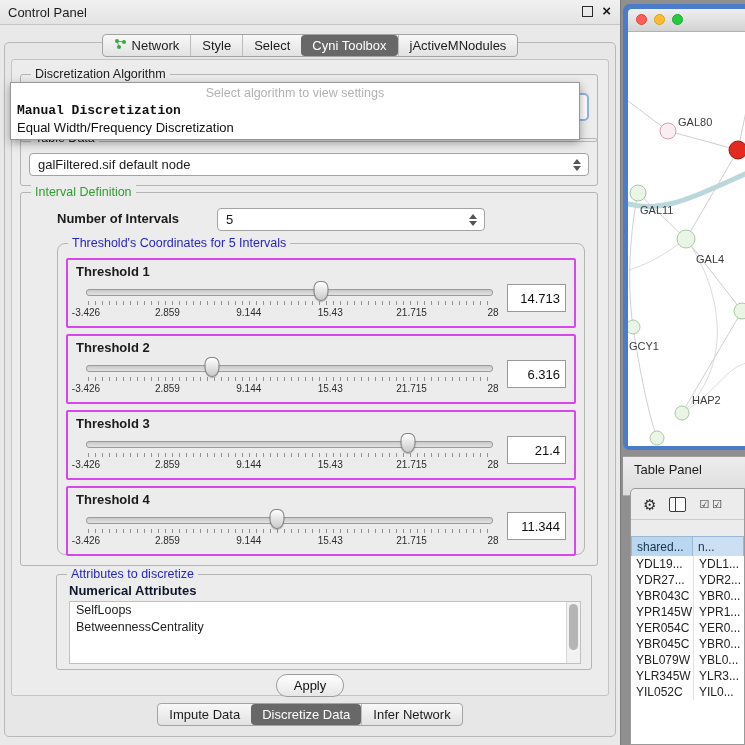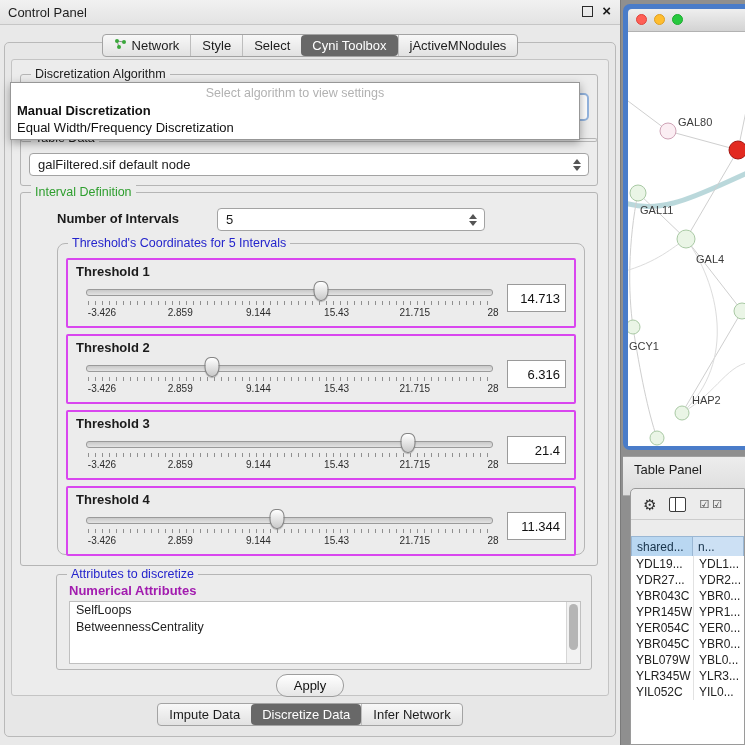--- a/index.html
+++ b/index.html
@@ -50,21 +50,21 @@
   .tri-down{width:0;height:0;border-left:4px solid transparent;border-right:4px solid transparent;
     border-top:5px solid #555;}
 
   
   .algo-group{left:8px;right:10px;top:14px;height:66px;}
   .algo-combo{left:8px;right:8px;top:18px;height:24px;border:2px solid #93b3dd;border-radius:5px;}
   .dropdown-popup{position:absolute;left:-2px;top:22px;width:568px;z-index:50;background:#fff;
     border:1px solid #979797;box-shadow:0 3px 9px rgba(0,0,0,.35);padding-bottom:3px;}
   .popup-placeholder{text-align:center;color:#b2b2b2;font-size:12.5px;padding:3px 0 2px;}
   .popup-item{font-size:13px;color:#111;padding:1px 6px;}
-  .popup-item.bold{font-weight:bold;}
+  .popup-item.bold{font-weight:bold;font-family:Liberation Mono, monospace;}
 
   
   .td-group{left:8px;right:10px;top:78px;height:46px;}
   .td-combo{left:8px;right:8px;top:14px;height:21px;}
 
   
   .interval-group{left:8px;right:10px;top:132px;height:372px;}
   .num-label{position:absolute;left:36px;top:18px;font-weight:bold;font-size:13px;color:#1b1b1b;}
   .num-combo{left:196px;top:15px;width:258px;height:21px;}
   .thresholds-group{left:36px;right:12px;top:50px;bottom:10px;border-radius:8px;}
@@ -75,30 +75,30 @@
   .threshold-title{font-weight:bold;font-size:13px;color:#1b1b1b;margin:4px 0 1px 8px;}
   .slider-row{display:flex;margin-left:18px;margin-right:8px;}
   .slider-col{flex:1;position:relative;height:42px;}
   .track{position:absolute;left:0;right:0;top:9px;height:5px;border:1px solid #9a9a9a;
     border-radius:3px;background:linear-gradient(#c9c9c9,#e3e3e3);}
   .thumb{position:absolute;top:1px;width:13px;height:18px;transform:translateX(-50%);
     background:linear-gradient(#ffffff,#c9c9c9);border:1px solid #858585;
     border-radius:6px 6px 7px 7px/7px 7px 10px 10px;box-shadow:0 1px 1px rgba(0,0,0,.25);}
   .ticks{position:absolute;left:2px;right:2px;top:21px;height:4px;
     background-image:repeating-linear-gradient(90deg,#8f8f8f 0 1px,transparent 1px 7px);}
-  .scale-labels{position:absolute;left:16px;right:0;top:27px;height:12px;}
+  .scale-labels{position:absolute;left:0;right:0;top:27px;height:12px;}
   .scale-num{position:absolute;transform:translateX(-50%);font-size:10px;color:#2c2c2c;
     white-space:nowrap;}
   .value-box{width:52px;height:26px;margin-left:14px;margin-top:4px;background:#fff;
     border:1px solid #9a9a9a;font-size:13px;color:#111;display:flex;align-items:center;
     justify-content:flex-end;padding-right:5px;}
 
   
   .attr-group{left:44px;right:16px;top:514px;height:94px;}
-  .attr-title{position:absolute;left:12px;top:8px;font-weight:bold;font-size:13px;color:#a21caf;}
+  .attr-title{position:absolute;left:12px;top:8px;font-weight:bold;font-size:13px;color:#0f172a;}
   .attr-list{position:absolute;left:12px;right:10px;top:26px;bottom:5px;background:#fff;
     border:1px solid #c0c0c0;overflow:hidden;font-size:12.5px;color:#222;}
   .attr-item{padding:1px 0 1px 6px;line-height:15px;white-space:nowrap;}
   .attr-scrollbar{position:absolute;right:0;top:0;bottom:0;width:13px;background:#f2f2f2;
     border-left:1px solid #d6d6d6;}
   .attr-scroll-thumb{position:absolute;left:2px;right:2px;top:2px;height:46px;
     background:#b5b5b5;border-radius:5px;}
 
   .apply-btn{position:absolute;left:50%;top:614px;transform:translateX(-50%);
     width:66px;height:21px;background:linear-gradient(#ffffff,#e6e6e6);

